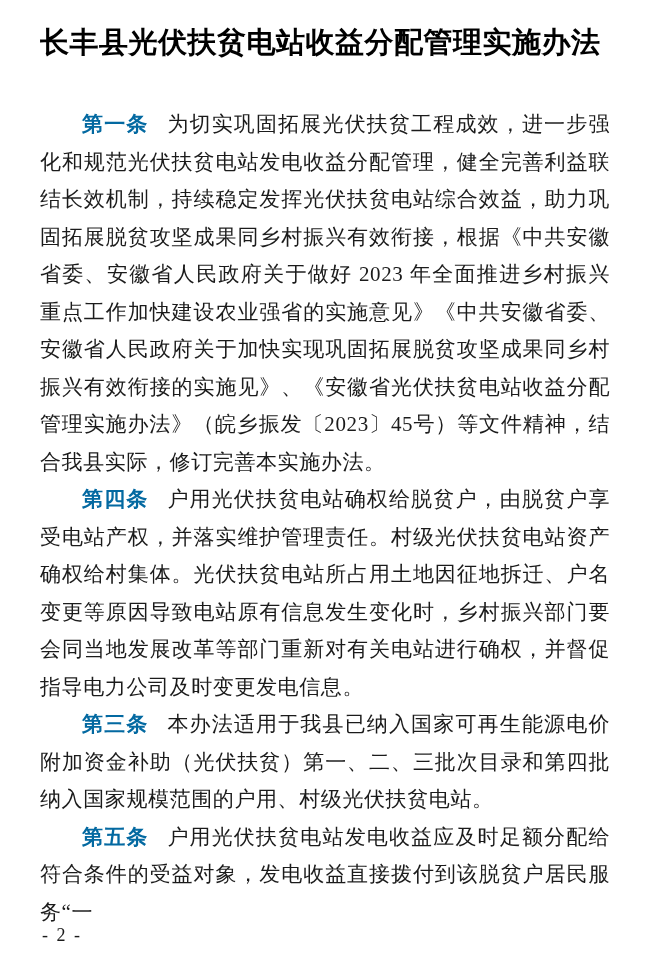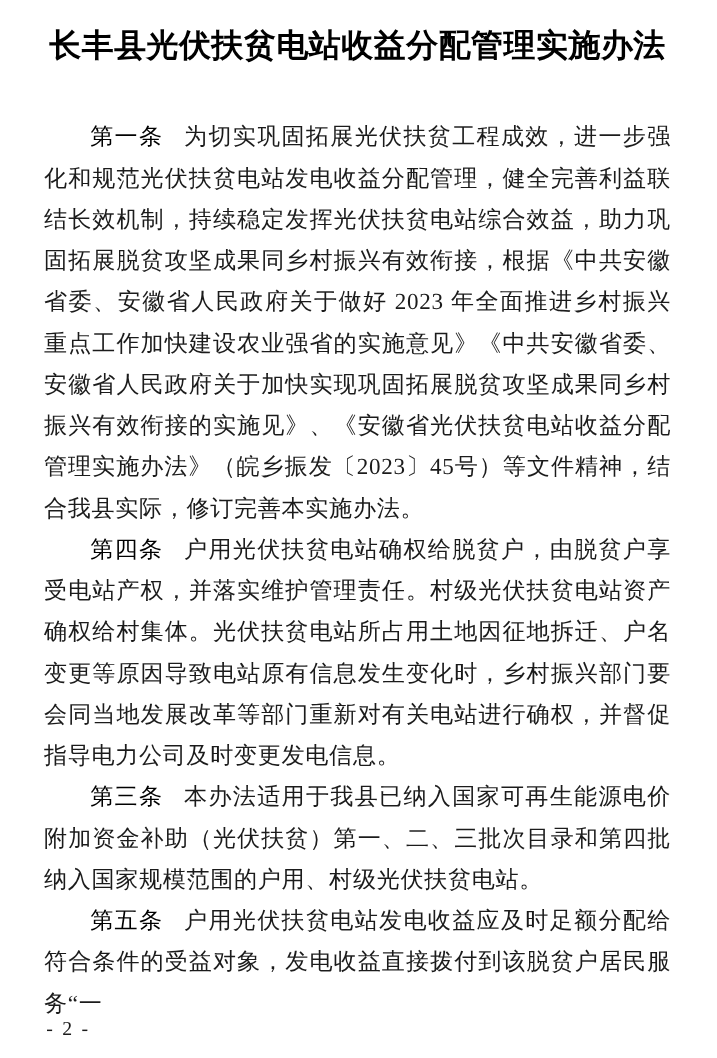--- a/index.html
+++ b/index.html
@@ -16,43 +16,43 @@
     padding: 14px 42px 0 40px;
     overflow: hidden;
     font-family: "Liberation Serif", "DejaVu Serif", serif;
     color: #1c1c1c;
   }
   .doc-title {
     margin: 6px 0 0 0;
     font-size: 29px;
     line-height: 44px;
     font-weight: bold;
-    text-align: center;
+    text-align: left;
     letter-spacing: 0.5px;
     color: #000000;
     font-family: "Liberation Serif", "DejaVu Serif", serif;
   }
   .content {
     margin-top: 42px;
     width: 570px;
   }
   .para {
     margin: 0;
     font-size: 21px;
     line-height: 37.5px;
     letter-spacing: 0.6px;
     text-align: justify;
     text-align-last: left;
     text-indent: 2em;
     color: #1b1b1b;
   }
   .article-label {
-    font-weight: normal;
+    font-weight: bold;
     margin-right: 0.9em;
-    color: #000000;
+    color: #0369a1;
   }
   .page-number {
     position: absolute;
     left: 42px;
     bottom: 16px;
     font-size: 18px;
     letter-spacing: 2px;
     color: #1b1b1b;
     font-family: "Liberation Serif", "DejaVu Serif", serif;
   }

